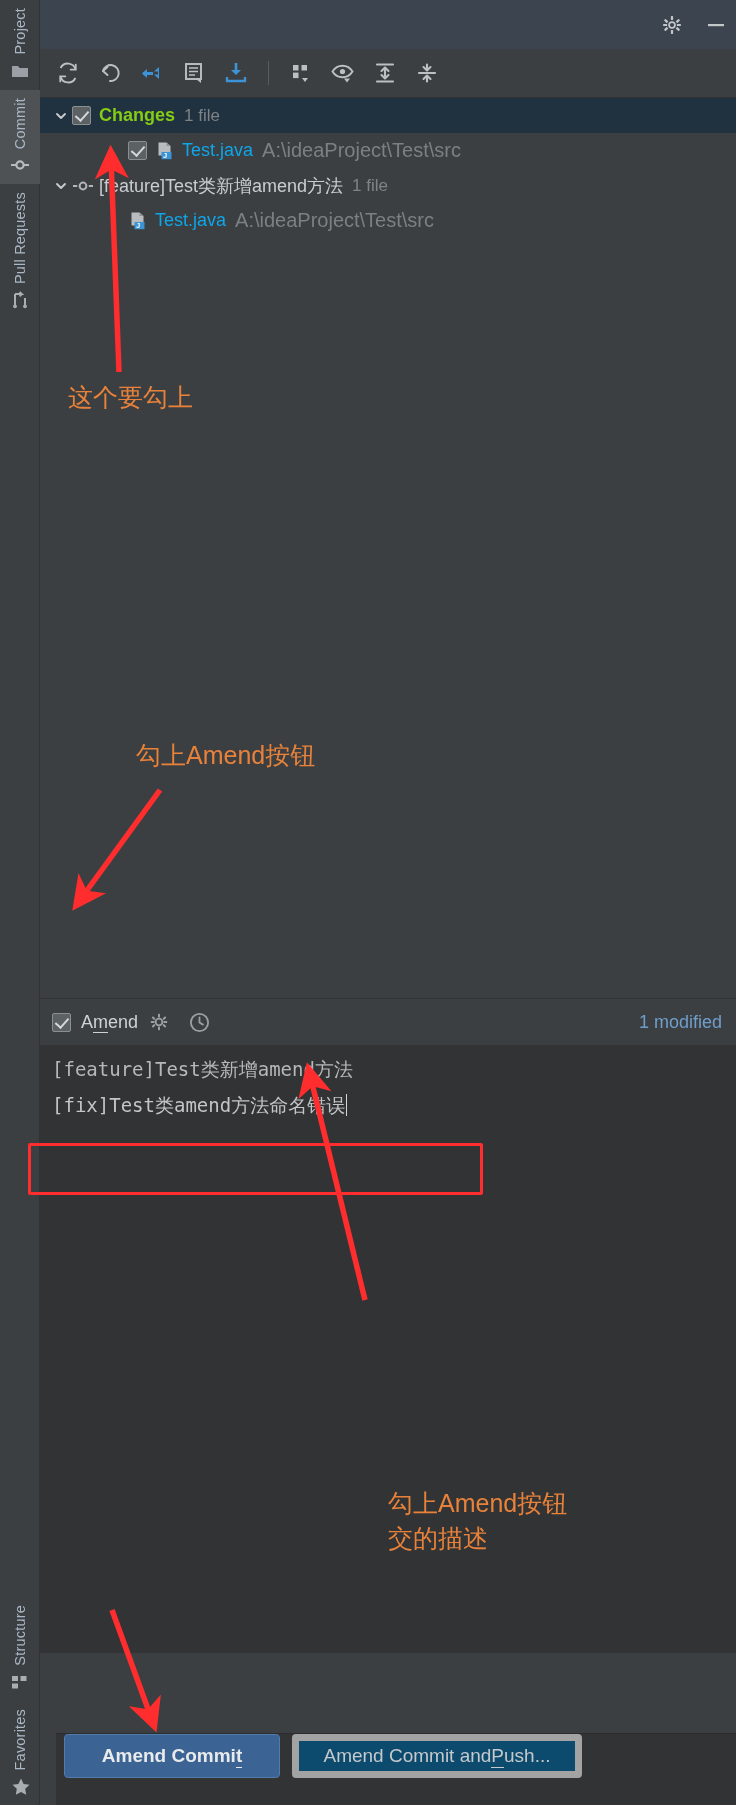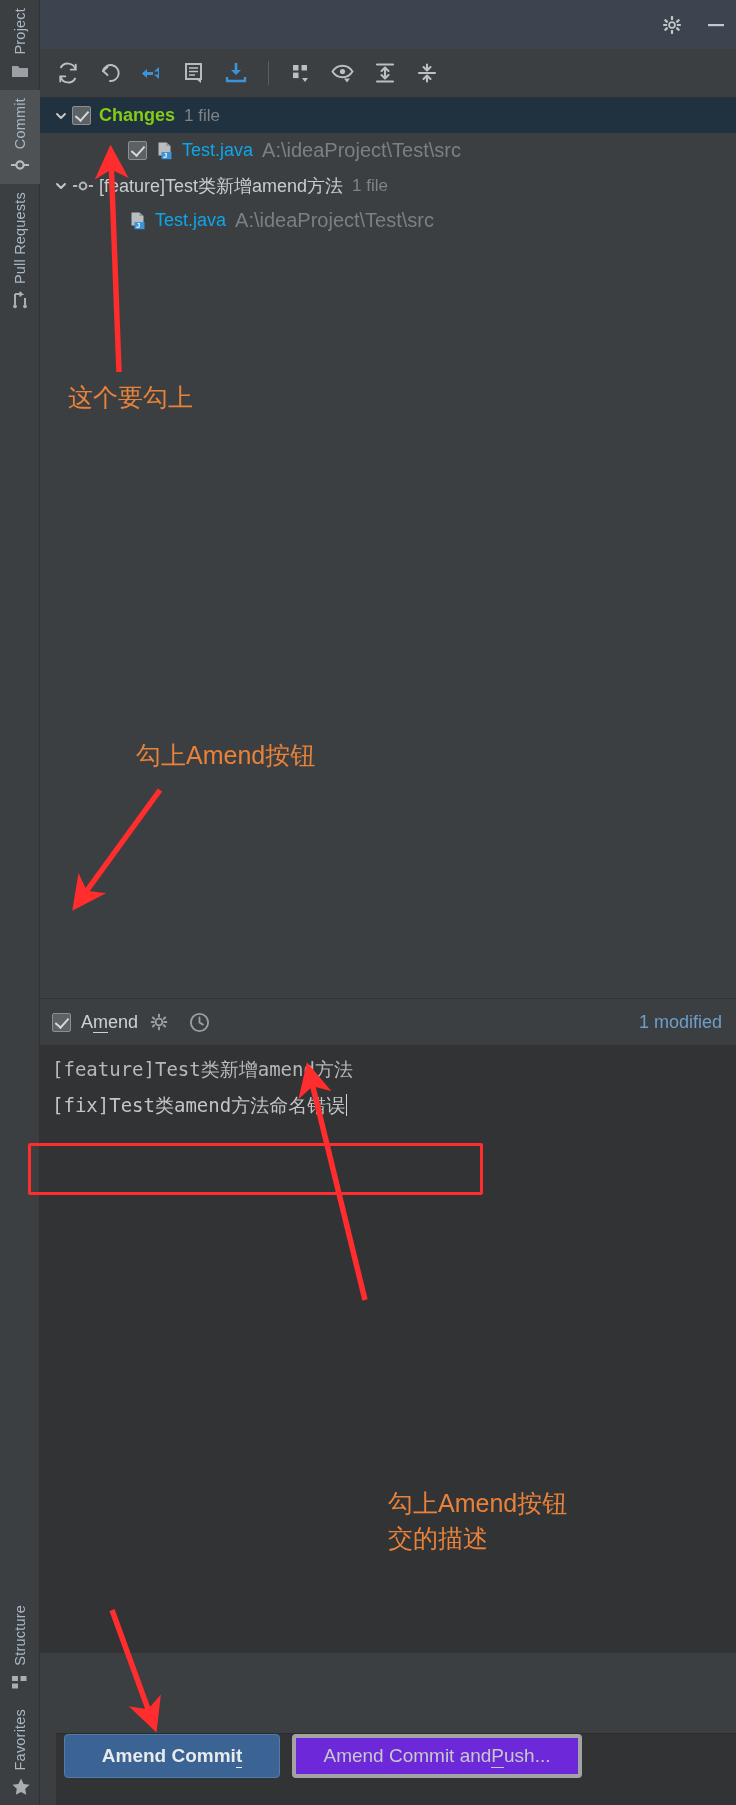--- a/index.html
+++ b/index.html
@@ -234,22 +234,22 @@
   }
   .btn-primary {
     background: #3b6393;
     border: 1px solid #517bab;
     color: #e8eaec;
     font-weight: bold;
     min-width: 216px;
   }
   .btn-primary u { text-decoration: none; border-bottom: 1px solid #e8eaec; }
   .btn-secondary {
-    background: #6d28d9;
-    border: 4px solid #a3a3a3;
+    background: #0c4a6e;
+    border: 7px solid #a3a3a3;
     color: #c6c9cb;
     min-width: 290px;
   }
   .btn-secondary u { text-decoration: none; border-bottom: 1px solid #c6c9cb; }
 
   
   .overlay {
     position: absolute; left: 0; top: 0;
     width: 736px; height: 1805px;
     pointer-events: none;

